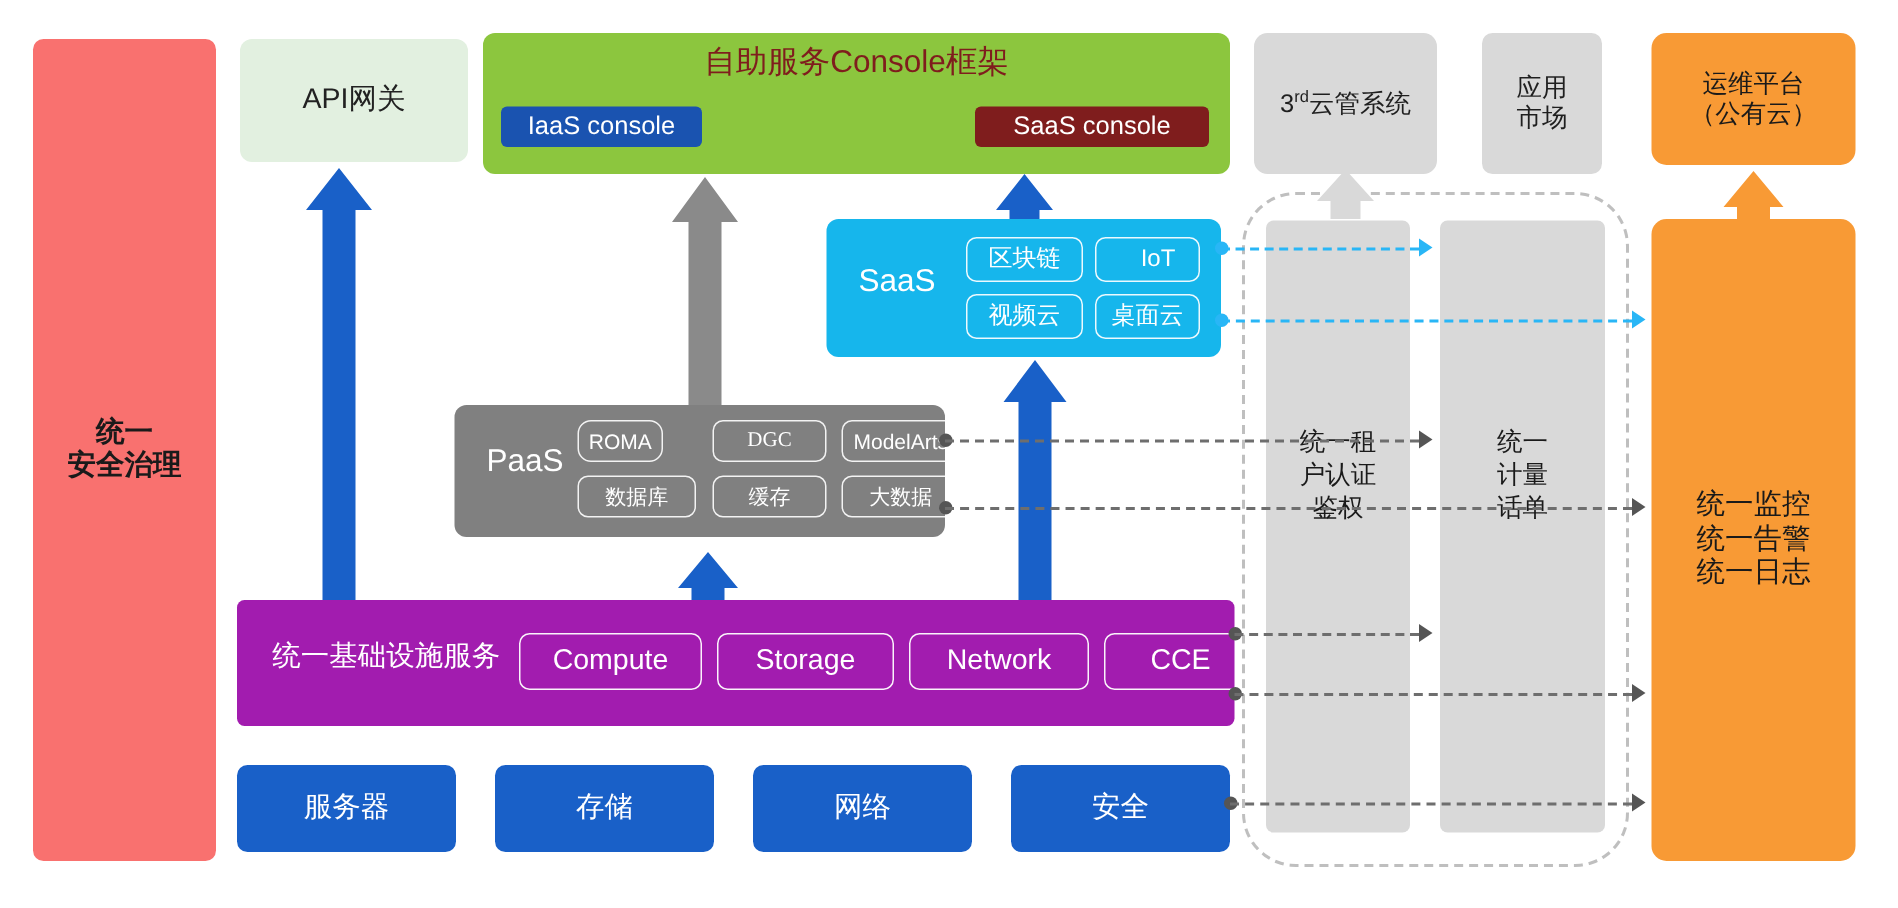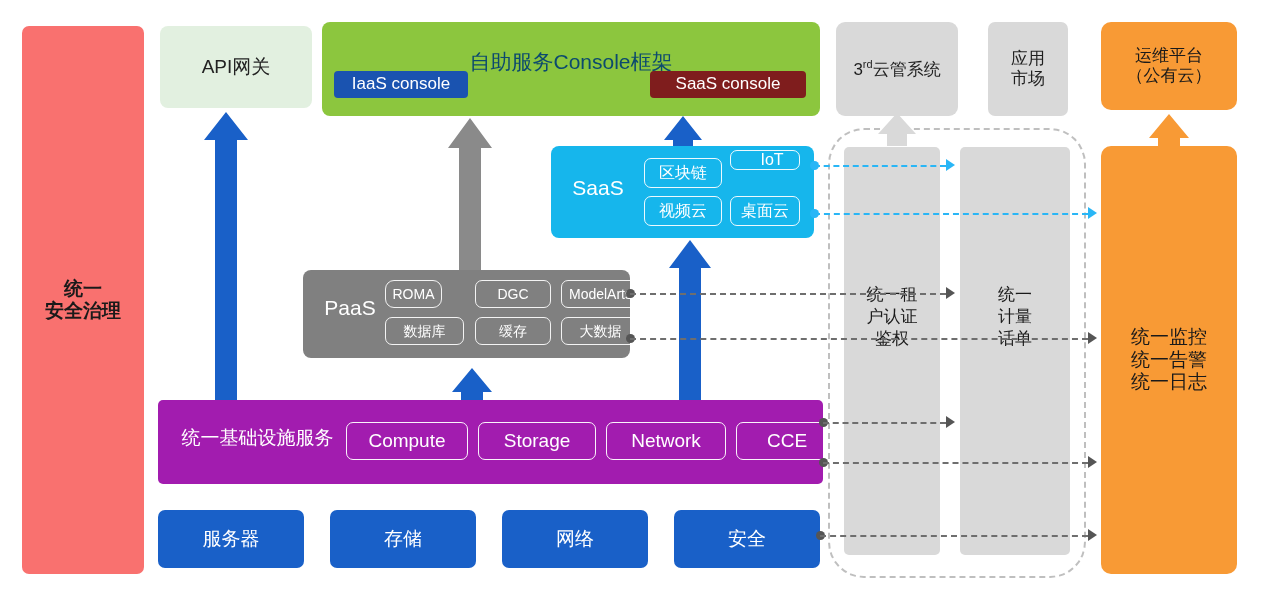--- a/index.html
+++ b/index.html
@@ -25,21 +25,21 @@
     background:#E2F0E0;border-radius:8px;color:#222;font-size:19px;
   }
 
   
   .console-frame{
     left:322px;top:22px;width:498px;height:94px;
     background:#8CC63E;border-radius:8px;display:block;
   }
   .console-title{
     position:absolute;left:0;right:0;top:8px;text-align:center;
-    font-size:21px;color:#0c4a6e;font-weight:400;margin-top:20px;
+    font-size:21px;color:#7f1d1d;font-weight:400;
   }
   .console-chip{
     position:absolute;top:49px;height:27px;border-radius:4px;
     display:flex;align-items:center;justify-content:center;
     color:#fff;font-size:17px;
   }
   .chip-iaas{left:12px;width:134px;background:#1A53B0;}
   .chip-paas{left:170px;width:136px;background:#8D8D8D;}
   .chip-saas{left:328px;width:156px;background:#7f1d1d;}
 
@@ -69,37 +69,37 @@
     left:551px;top:146px;width:263px;height:92px;
     background:#16B6EC;border-radius:8px;display:block;
   }
   .saas-label{position:absolute;left:12px;top:30px;width:70px;text-align:center;color:#fff;font-size:21px;}
   .sub{
     position:absolute;box-sizing:border-box;border:1.6px solid rgba(255,255,255,.92);
     border-radius:7px;display:flex;align-items:center;justify-content:center;
     color:#fff;font-size:16px;
   }
   .s-a{left:93px;top:12px;width:78px;height:30px;}
-  .s-b{left:179px;top:4px;width:70px;height:20px;padding-left:14px;}
+  .s-b{left:179px;top:12px;width:70px;height:30px;padding-left:14px;}
   .s-c{left:93px;top:50px;width:78px;height:30px;}
   .s-d{left:179px;top:50px;width:70px;height:30px;}
 
   
   .paas{
     left:303px;top:270px;width:327px;height:88px;
     background:#808080;border-radius:8px;display:block;
   }
   .paas-label{position:absolute;left:8px;top:26px;width:78px;text-align:center;color:#fff;font-size:21px;}
   .psub{
     position:absolute;box-sizing:border-box;border:1.4px solid rgba(255,255,255,.9);
     border-radius:7px;display:flex;align-items:center;justify-content:center;
     color:#fff;font-size:14px;white-space:nowrap;
   }
   .p-1{left:82px;top:10px;width:57px;height:28px;border-radius:9px;}
-  .p-2{left:172px;top:10px;width:76px;height:28px;}
+  .p-2{left:172px;top:10px;width:76px;height:28px;font-family:Liberation Serif, serif;}
   .p-3{left:258px;top:10px;width:79px;height:28px;}
   .p-4{left:82px;top:47px;width:79px;height:28px;}
   .p-5{left:172px;top:47px;width:76px;height:28px;}
   .p-6{left:258px;top:47px;width:79px;height:28px;}
 
   
   .infra{
     left:158px;top:400px;width:665px;height:84px;
     background:#a21caf;border-radius:5px;display:block;
   }

